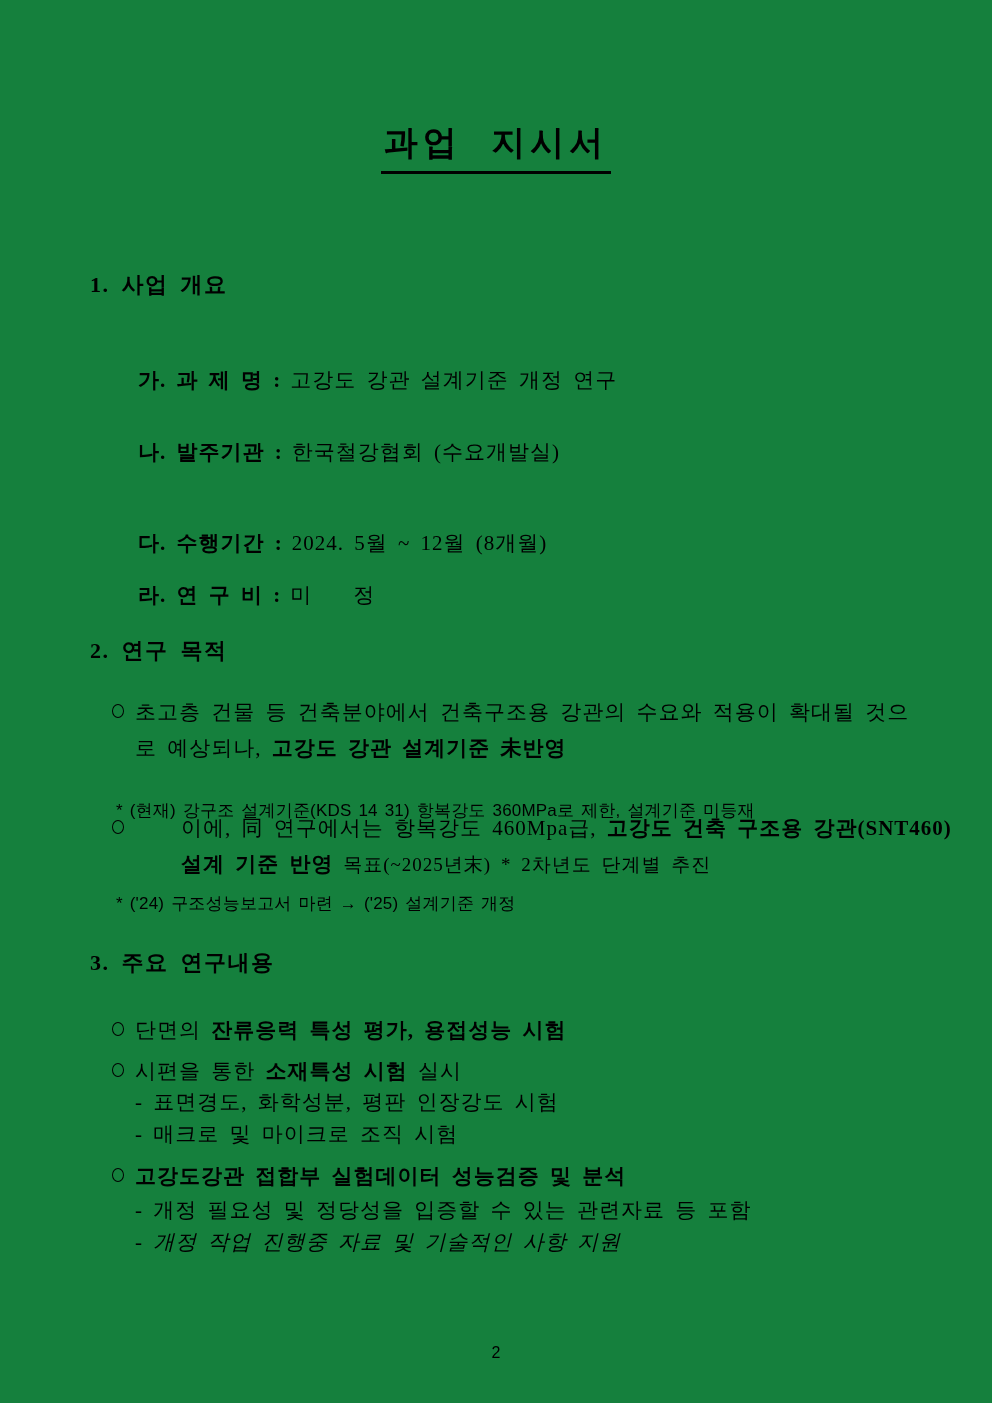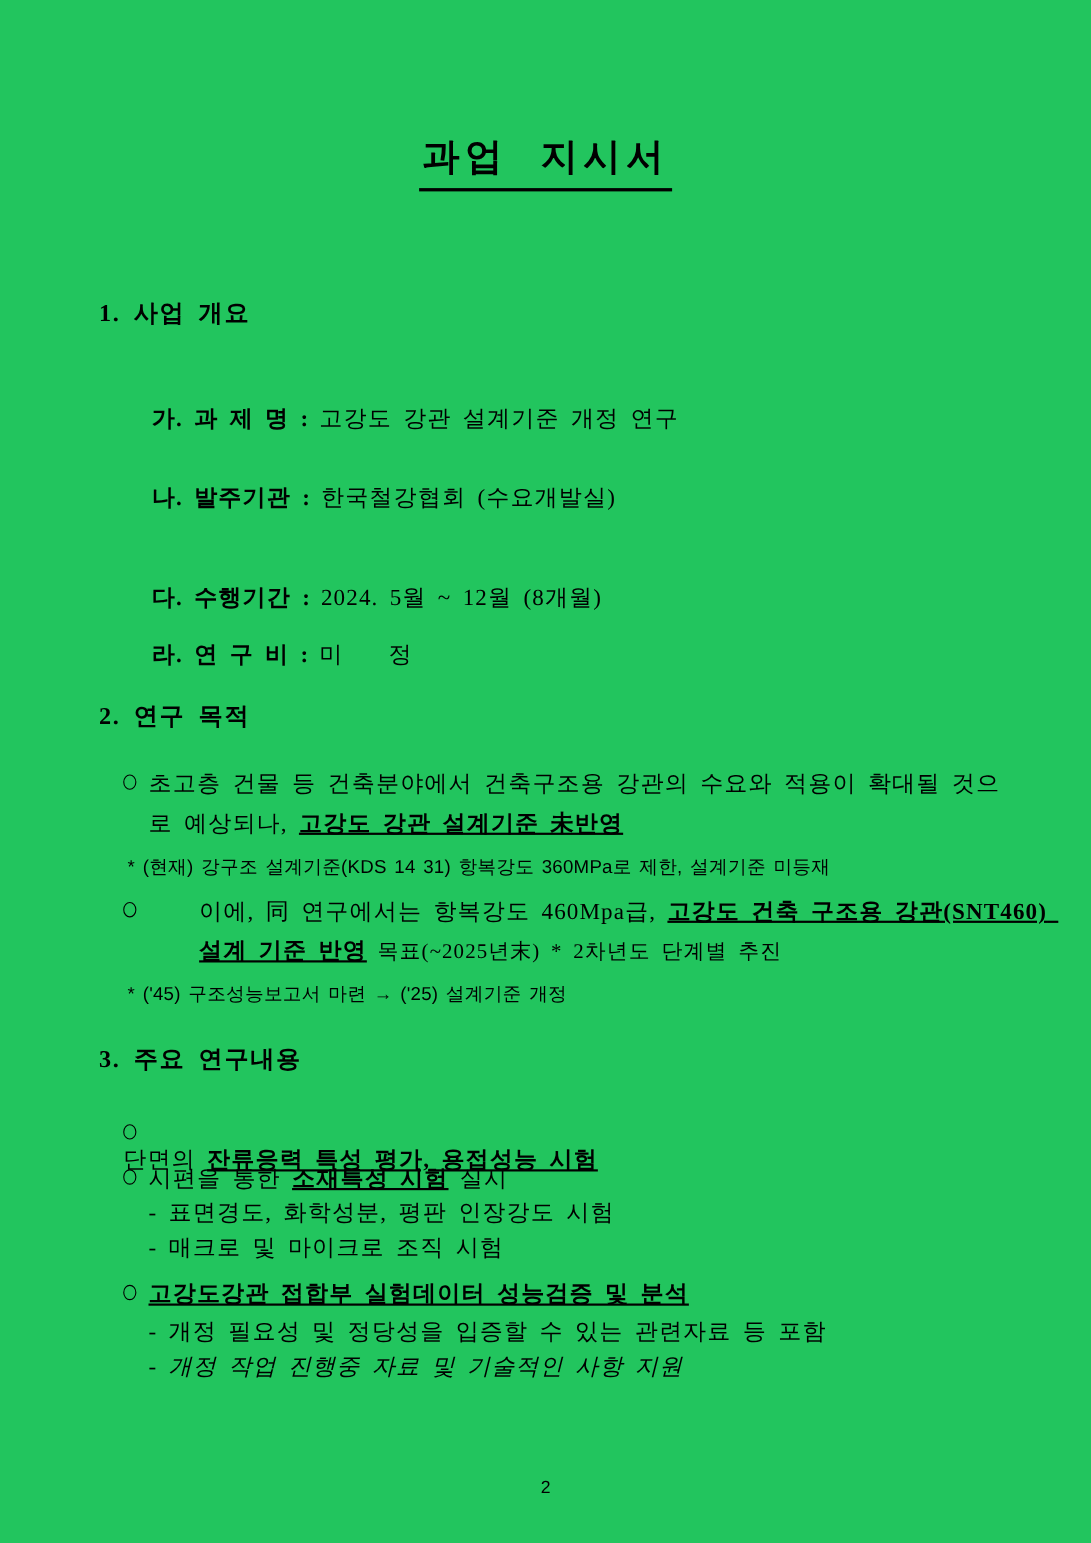--- a/index.html
+++ b/index.html
@@ -4,21 +4,21 @@
 <style>
   html, body {
     margin: 0;
     padding: 0;
     background: #ffffff;
   }
   .page {
     position: relative;
     width: 992px;
     height: 1403px;
-    background: #22c55e;
+    background: #15803d;
     color: #000000;
     font-family: "Liberation Serif", "DejaVu Serif", serif;
     overflow: hidden;
   }
 
   
   .title-wrap {
     position: absolute;
     top: 120px;
     left: 0;
@@ -84,41 +84,41 @@
   }
   .circ {
     flex: 0 0 auto;
     width: 10px;
     height: 12px;
     border: 1.6px solid #000;
     border-radius: 50%;
     margin: 10px 11px 0 0;
   }
   .btext { white-space: pre-wrap; }
-  .btext b { letter-spacing: 1px; text-decoration: underline; }
+  .btext b { letter-spacing: 1px; }
   .w780 { width: 778px; }
   #bl-2-1 { top: 694px; }
   #bl-2-2 { top: 810px; gap: 46px; }
-  #bl-3-1 { top: 1012px; flex-direction: column; }
+  #bl-3-1 { top: 1012px; }
   #bl-3-2 { top: 1053px; }
   #bl-3-3 { top: 1158px; }
 
   .note-small { font-size: 19px; }
 
   
   .fn {
     position: absolute;
     left: 116px;
     font-family: "Liberation Sans", "DejaVu Sans", sans-serif;
     font-size: 17px;
     letter-spacing: 0.2px;
     word-spacing: 2px;
     white-space: pre-wrap;
   }
-  #fn-1 { top: 777px; }
+  #fn-1 { top: 799px; }
   #fn-2 { top: 892px; }
 
   
   .dash {
     position: absolute;
     left: 135px;
     font-size: 21px;
     letter-spacing: 1px;
     word-spacing: 4px;
     white-space: pre-wrap;
@@ -170,21 +170,21 @@
     <div class="btext w780"><span>초고층 건물 등 건축분야에서 건축구조용 강관의 수요와 적용이 확대될 것으로 예상되나, </span><b>고강도 강관 설계기준 未반영</b></div>
   </div>
 
   <div class="fn" id="fn-1">* (현재) 강구조 설계기준(KDS 14 31) 항복강도 360MPa로 제한, 설계기준 미등재</div>
 
   <div class="bullet" id="bl-2-2">
     <span class="circ"></span>
     <div class="btext w780"><span>이에, 同 연구에서는 항복강도 460Mpa급, </span><b>고강도 건축 구조용 강관(SNT460) 설계 기준 반영</b><span class="note-small"> 목표(~2025년末) * 2차년도 단계별 추진</span></div>
   </div>
 
-  <div class="fn" id="fn-2">* ('45) 구조성능보고서 마련 → ('25) 설계기준 개정</div>
+  <div class="fn" id="fn-2">* ('24) 구조성능보고서 마련 → ('25) 설계기준 개정</div>
 
   <div class="sec-heading" id="h-sec3">3. 주요 연구내용</div>
 
   <div class="bullet" id="bl-3-1">
     <span class="circ"></span>
     <div class="btext"><span>단면의 </span><b>잔류응력 특성 평가, 용접성능 시험</b></div>
   </div>
 
   <div class="bullet" id="bl-3-2">
     <span class="circ"></span>

